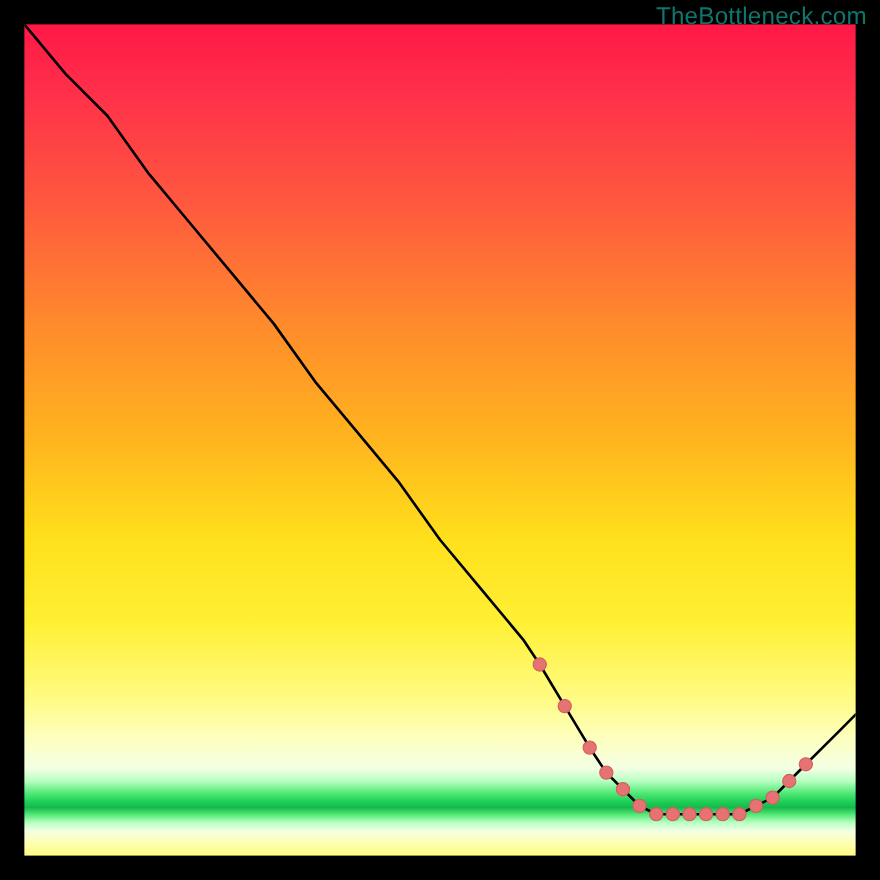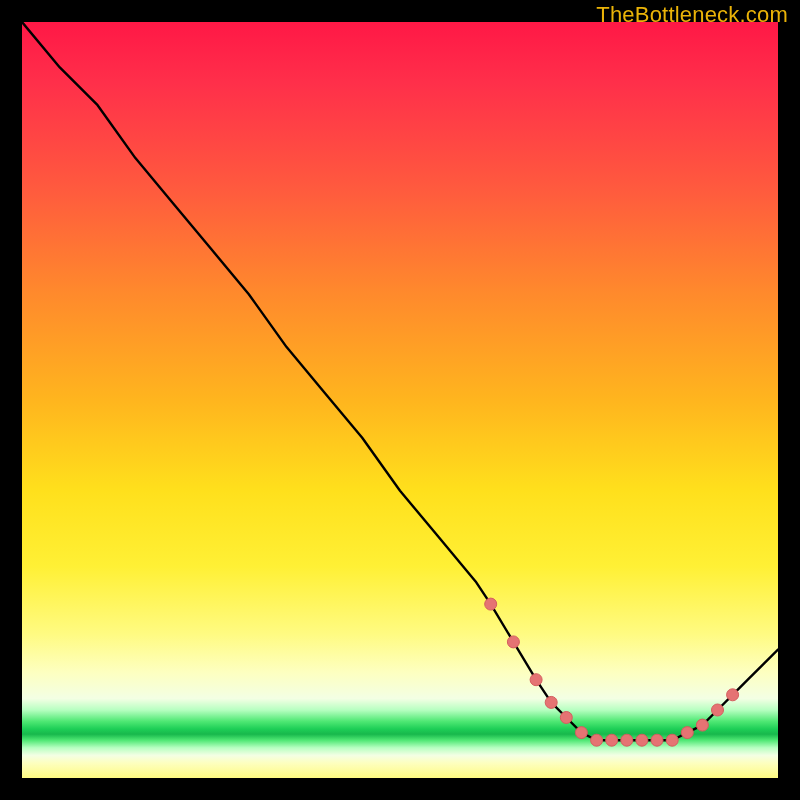--- a/index.html
+++ b/index.html
@@ -53,21 +53,21 @@
     );
   }
   .curve-svg {
     position: absolute;
     inset: 0;
   }
   .watermark {
     position: absolute;
     top: 2px;
     right: 12px;
-    color: #eab308;
+    color: #0f766e;
     font-size: 22px;
     letter-spacing: 0.2px;
     font-weight: 500;
   }
 </style>
 </head>
 <body>
 
 <div class="stage">
   <div class="plot">

